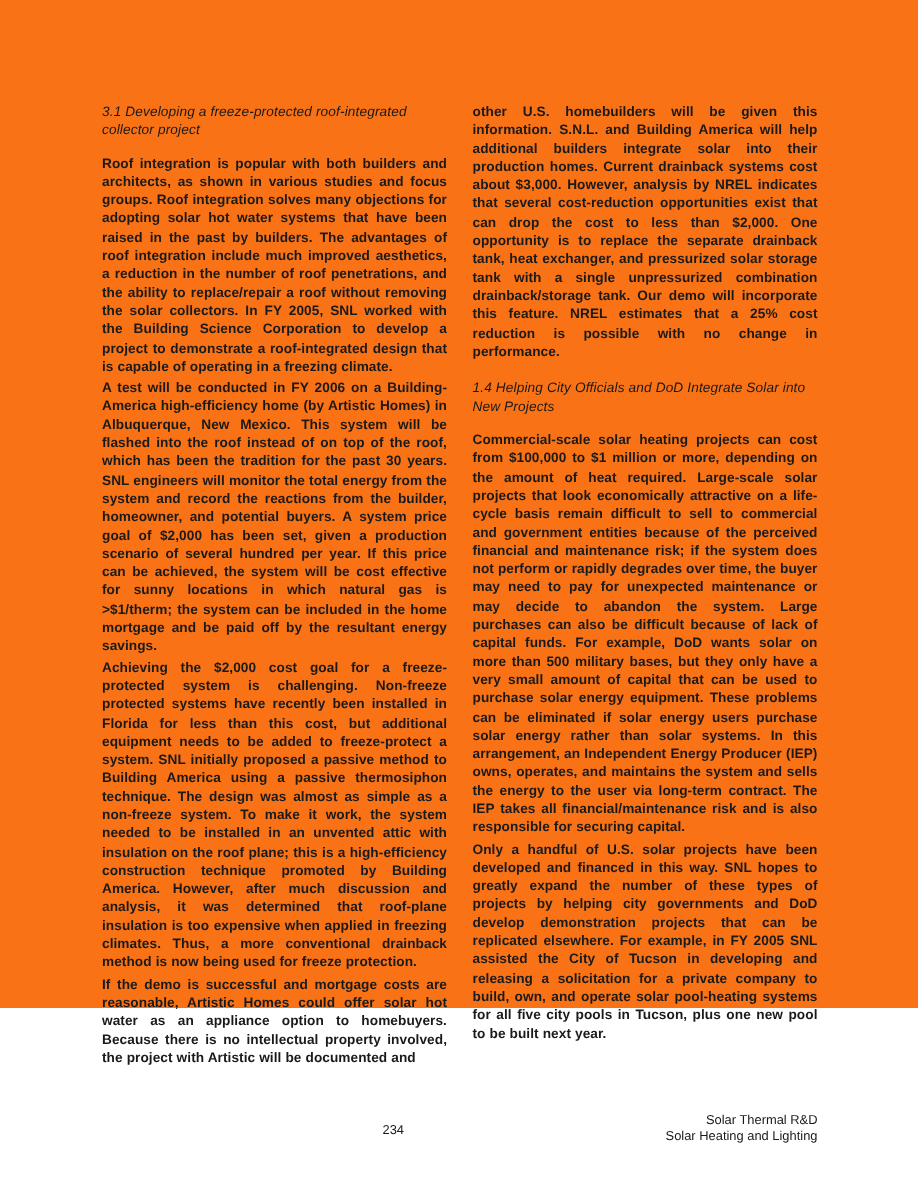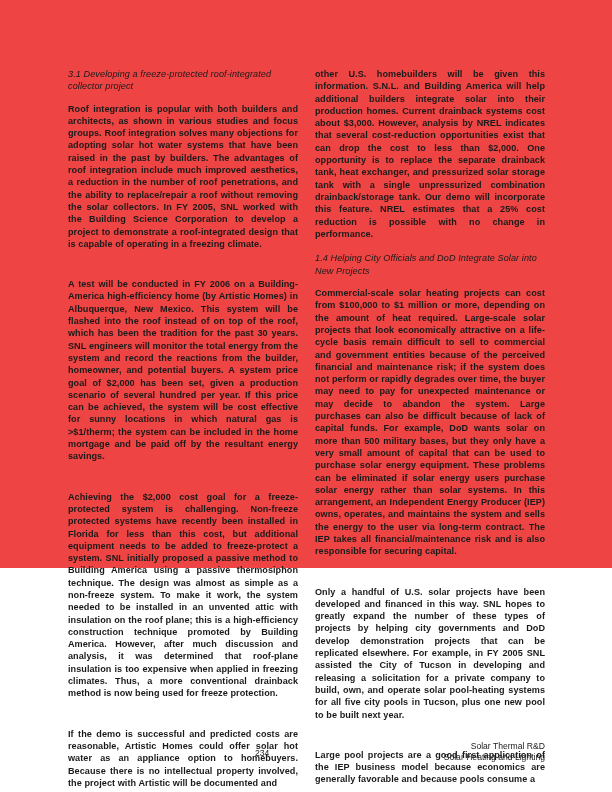--- a/index.html
+++ b/index.html
@@ -15,22 +15,22 @@
     font-family: "Liberation Sans", sans-serif;
     color: #1a1a1a;
     overflow: hidden;
   }
 
   .page {
     position: absolute;
     left: 0;
     top: 0;
     width: 612px;
-    height: 568px;
-    background: #ef4444;
+    height: 672px;
+    background: #f97316;
   }
 
   .columns {
     position: absolute;
     left: 68px;
     top: 68px;
     width: 477px;
     height: 650px;
   }
 
@@ -56,21 +56,21 @@
     line-height: 12.3px;
     text-align: justify;
     text-justify: inter-word;
     margin: 0;
     letter-spacing: 0.005em;
     word-spacing: 0.01em;
     font-weight: bold;
   }
 
   p.body-text + p.body-text {
-    margin-top: 28px;
+    margin-top: 2px;
   }
 
   .heading + p.body-text {
     margin-top: 10px;
   }
 
   
   .footer {
     position: absolute;
     left: 0;
@@ -102,29 +102,28 @@
 
 <div class="page">
 
   <div class="columns">
 
     <div class="col col-left">
       <div class="heading">3.1 Developing a freeze-protected roof-integrated collector project</div>
       <p class="body-text">Roof integration is popular with both builders and architects, as shown in various studies and focus groups.  Roof integration solves many objections for adopting solar hot water systems that have been raised in the past by builders.  The advantages of roof integration include much improved aesthetics, a reduction in the number of roof penetrations, and the ability to replace/repair a roof without removing the solar collectors.  In FY 2005, SNL worked with the Building Science Corporation to develop a project to demonstrate a roof-integrated design that is capable of operating in a freezing climate.</p>
       <p class="body-text">A test will be conducted in FY 2006 on a Building-America high-efficiency home (by Artistic Homes) in Albuquerque, New Mexico.  This system will be flashed into the roof instead of on top of the roof, which has been the tradition for the past 30 years.  SNL engineers will monitor the total energy from the system and record the reactions from the builder, homeowner, and potential buyers.  A system price goal of $2,000 has been set, given a production scenario of several hundred per year.  If this price can be achieved, the system will be cost effective for sunny locations in which natural gas is &gt;$1/therm; the system can be included in the home mortgage and be paid off by the resultant energy savings.</p>
       <p class="body-text">Achieving the $2,000 cost goal for a freeze-protected system is challenging.   Non-freeze protected systems have recently been installed in Florida for less than this cost, but additional equipment needs to be added to freeze-protect a system. SNL initially proposed a passive method to Building America using a passive thermosiphon technique.  The design was almost as simple as a non-freeze system.  To make it work, the system needed to be installed in an unvented attic with insulation on the roof plane; this is a high-efficiency construction technique promoted by Building America.   However, after much discussion and analysis, it was determined that roof-plane insulation is too expensive when applied in freezing climates.   Thus, a more conventional drainback method is now being used for freeze protection.</p>
-      <p class="body-text">If the demo is successful and predicted costs are reasonable, Artistic Homes could offer solar hot water as an appliance option to homebuyers.  Because there is no intellectual property involved, the project with Artistic will be documented and</p>
+      <p class="body-text">If the demo is successful and mortgage costs are reasonable, Artistic Homes could offer solar hot water as an appliance option to homebuyers.  Because there is no intellectual property involved, the project with Artistic will be documented and</p>
     </div>
 
     <div class="col col-right">
       <p class="body-text">other U.S. homebuilders will be given this information. S.N.L. and Building America will help additional builders integrate solar into their production homes. Current drainback systems cost about $3,000.   However, analysis by NREL indicates that several cost-reduction opportunities exist that can drop the cost to less than $2,000.  One opportunity is to replace the separate drainback tank, heat exchanger, and pressurized solar storage tank with a single unpressurized combination drainback/storage tank.   Our demo will incorporate this feature.  NREL estimates that a 25% cost reduction is possible with no change in performance.</p>
       <div class="heading" style="margin-top:12.3px">1.4 Helping City Officials and DoD Integrate Solar into New Projects</div>
       <p class="body-text">Commercial-scale solar heating projects can cost from $100,000 to $1 million or more, depending on the amount of heat required.   Large-scale solar projects that look economically attractive on a life-cycle basis remain difficult to sell to commercial and government entities because of the perceived financial and maintenance risk; if the system does not perform or rapidly degrades over time, the buyer may need to pay for unexpected maintenance or may decide to abandon the system.   Large purchases can also be difficult because of lack of capital funds.  For example, DoD wants solar on more than 500 military bases, but they only have a very small amount of capital that can be used to purchase solar energy equipment.  These problems can be eliminated if solar energy users purchase solar energy rather than solar systems.   In this arrangement, an Independent Energy Producer (IEP) owns, operates, and maintains the system and sells the energy to the user via long-term contract. The IEP takes all financial/maintenance risk and is also responsible for securing capital.</p>
       <p class="body-text">Only a handful of U.S. solar projects have been developed and financed in this way.  SNL hopes to greatly expand the number of these types of projects by helping city governments and DoD develop demonstration projects that can be replicated elsewhere.   For example, in FY 2005 SNL assisted the City of Tucson in developing and releasing a solicitation for a private company to build, own, and operate solar pool-heating systems for all five city pools in Tucson, plus one new pool to be built next year.</p>
-      <p class="body-text">Large pool projects are a good first application of the IEP business model because economics are generally favorable and because pools consume a</p>
     </div>
 
   </div>
 
   <div class="footer">
     <div class="page-number">234</div>
     <div class="footer-right">
       <div>Solar Thermal R&amp;D</div>
       <div>Solar Heating and Lighting</div>
     </div>

